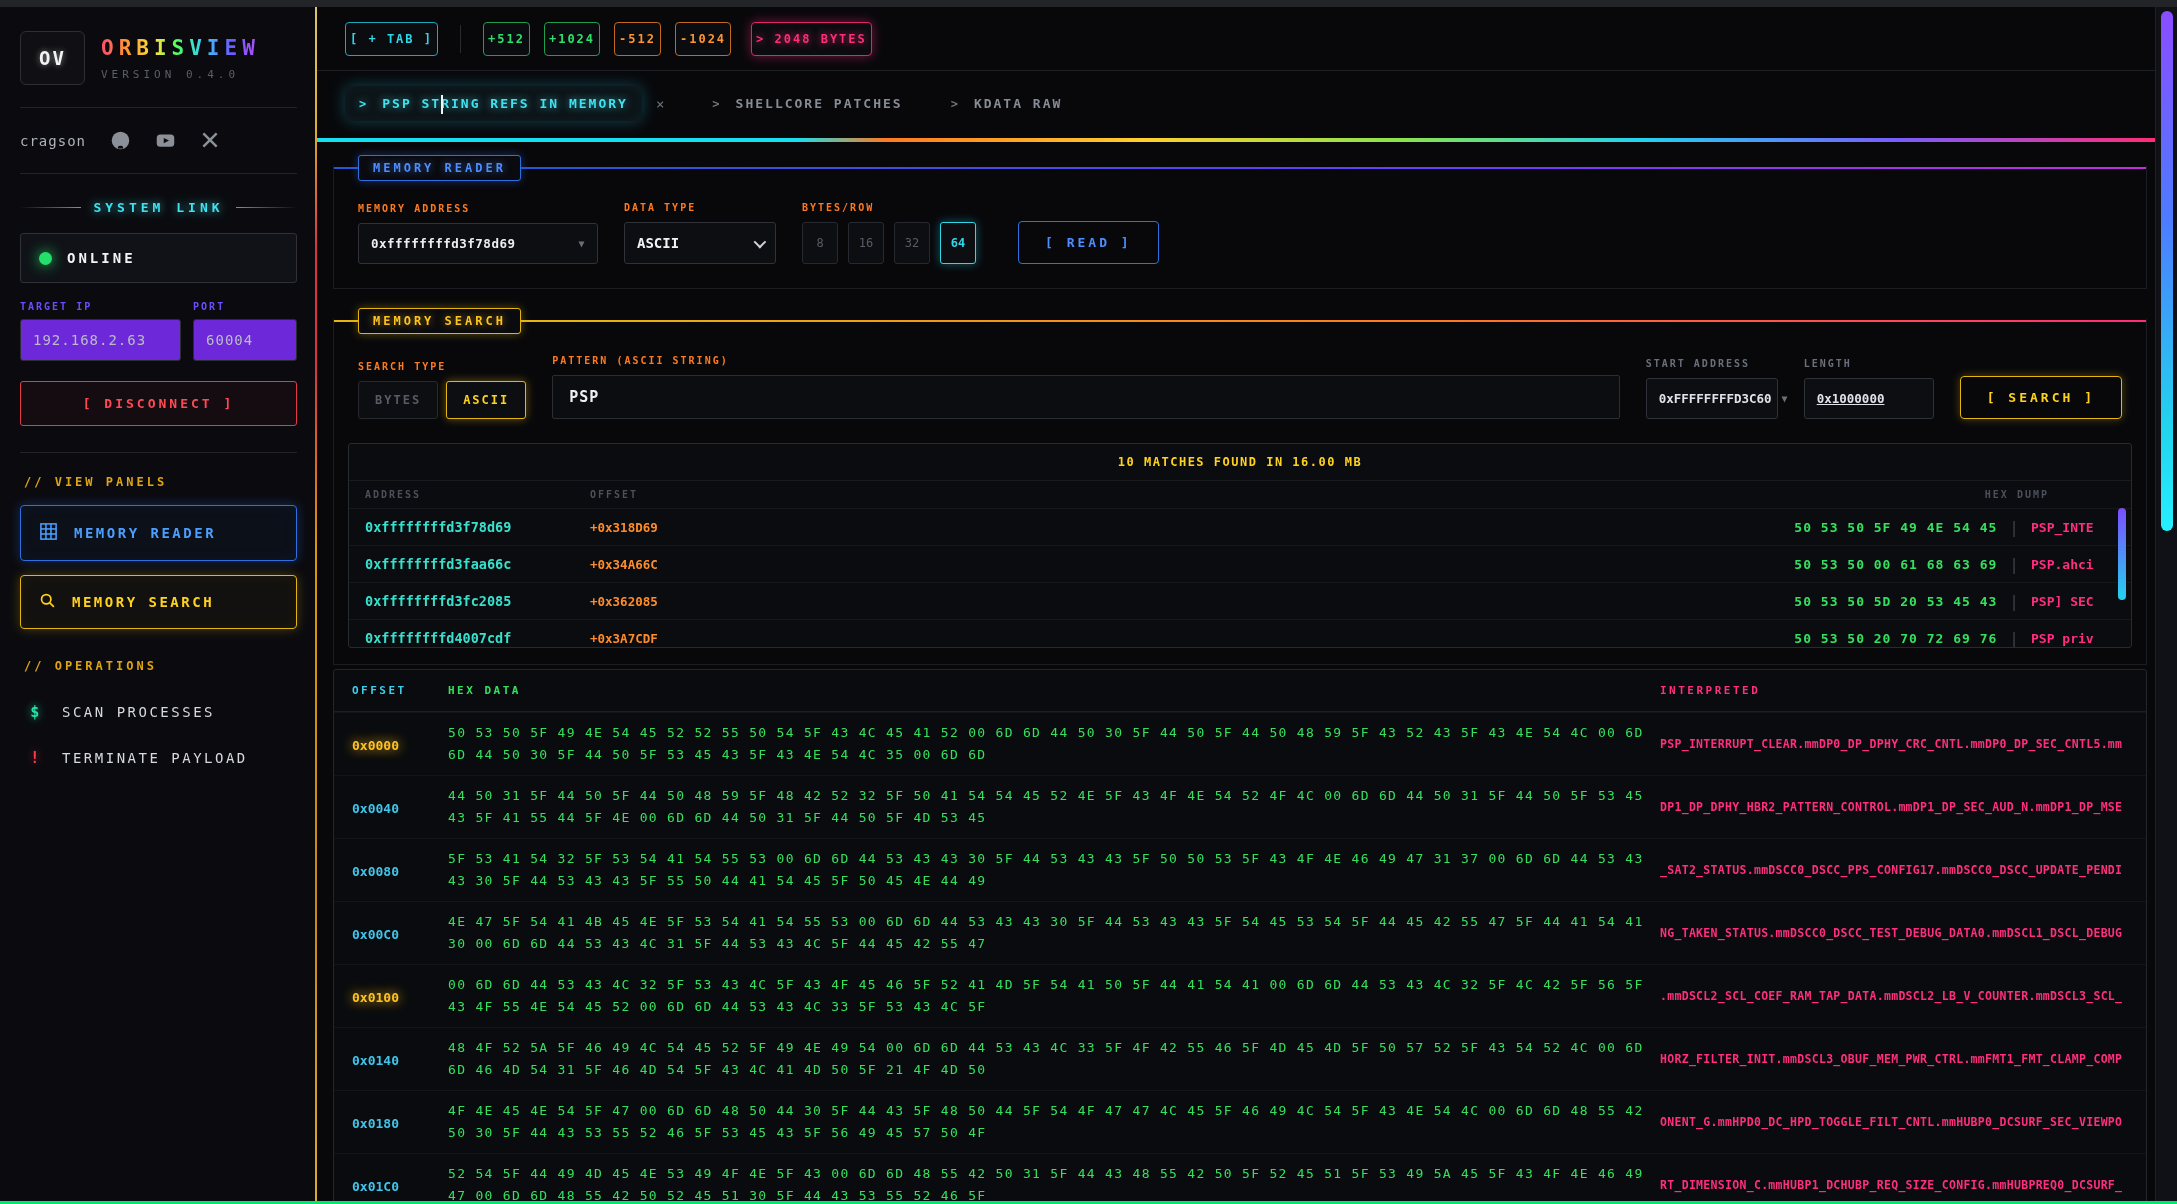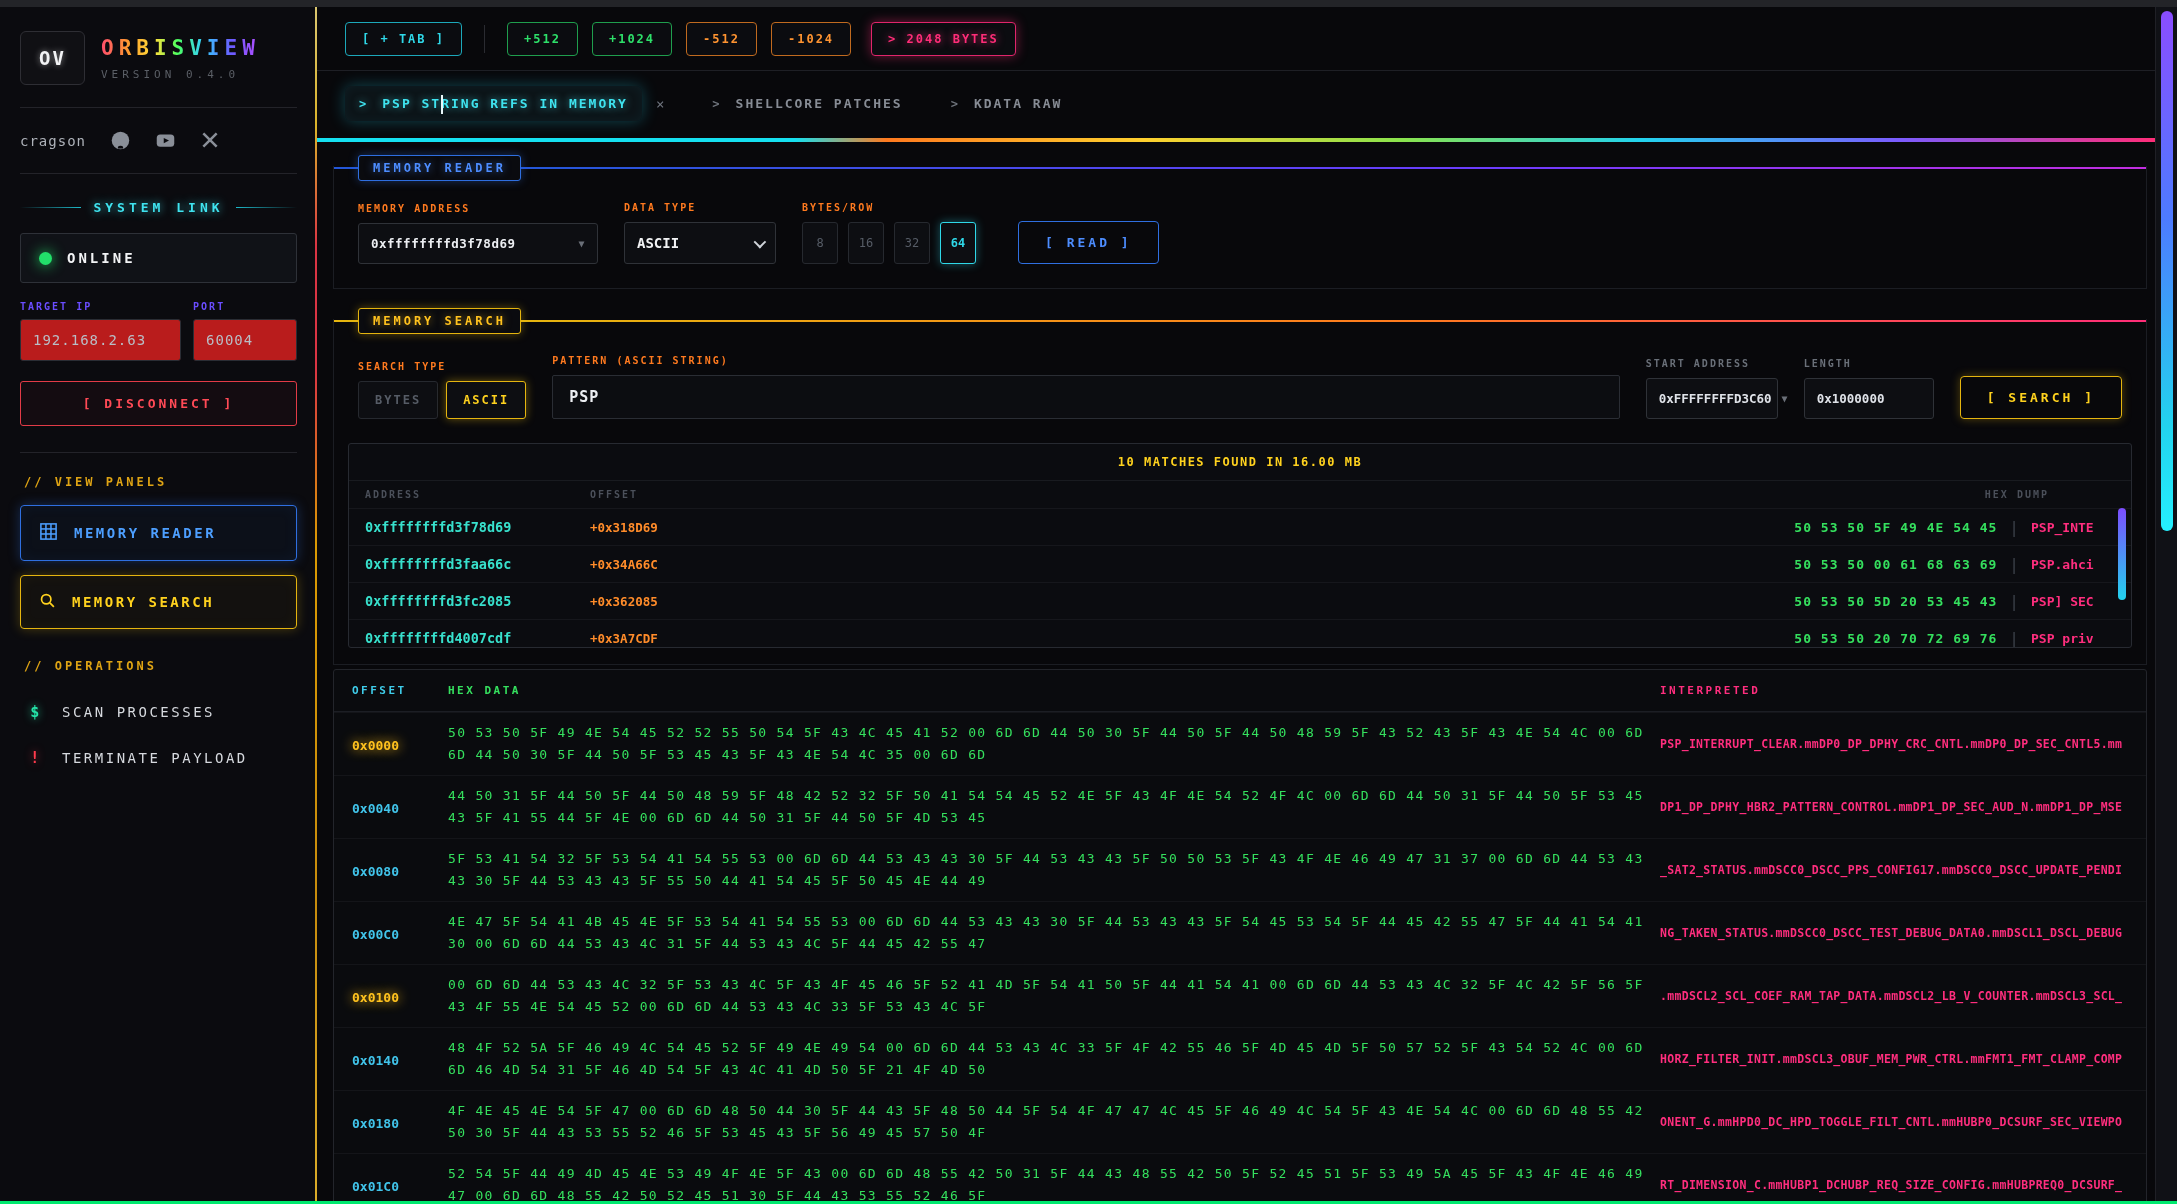--- a/index.html
+++ b/index.html
@@ -31,42 +31,42 @@
   .section-head .txt { color:#3fe3ef; font-size:13px; font-weight:bold; letter-spacing:4px;
     text-shadow:0 0 10px rgba(63,227,239,.8); }
   .online-box { margin-top:18px; border:1px solid #2e3138; background:#101217; border-radius:3px;
     padding:16px 18px; display:flex; align-items:center; gap:15px; }
   .dot { width:13px; height:13px; border-radius:50%; background:#22e06a; box-shadow:0 0 14px #22e06a; }
   .online-label { color:#f2f3f5; font-size:14px; font-weight:bold; letter-spacing:3px; }
   .ip-port-row { display:flex; gap:12px; margin-top:18px; }
   .fld { display:flex; flex-direction:column; }
   .fld.ip { flex:1.55; } .fld.port { flex:1; }
   .fld label { color:#6a4dff; font-size:10px; font-weight:bold; letter-spacing:2px; margin-bottom:7px; }
-  .fld .inp { border:1px solid #2a2d34; background:#b91c1c; border-radius:3px; padding:12px 12px;
+  .fld .inp { border:1px solid #2a2d34; background:#6d28d9; border-radius:3px; padding:12px 12px;
     color:#b9bec6; font-size:14px; letter-spacing:1px; }
   .disconnect { margin-top:20px; width:100%; padding:14px; font-size:13px; font-weight:bold; letter-spacing:3px;
     color:#ff4a56; border:1.5px solid #e23b47; background:rgba(255,59,77,.04); border-radius:3px; cursor:pointer;
     font-family:inherit; }
   .sub-head { color:#dfa414; font-size:12px; font-weight:bold; letter-spacing:3px; margin:22px 0 16px 4px; }
   .panel-item { margin-bottom:14px; border-radius:4px; padding:16px 18px; display:flex; gap:16px;
     align-items:center; font-size:14px; font-weight:bold; letter-spacing:2.5px; cursor:pointer; }
   .panel-item.reader { border:1.5px solid #2f6fe0; color:#4d9fff; background:rgba(47,111,224,.05);
     box-shadow:0 0 12px rgba(47,111,224,.35), inset 0 0 14px rgba(47,111,224,.07); }
   .panel-item.search { border:1.5px solid #e5b50f; color:#ffd21e; background:rgba(229,181,15,.04);
     box-shadow:0 0 12px rgba(229,181,15,.3), inset 0 0 14px rgba(229,181,15,.06); }
   .op-item { display:flex; gap:18px; align-items:center; padding:14px 8px; color:#d6d9de;
     font-size:14px; letter-spacing:2.5px; cursor:pointer; }
   .op-icon { width:16px; text-align:center; font-weight:bold; font-size:15px; }
   .op-icon.dollar { color:#25e3a8; text-shadow:0 0 8px rgba(37,227,168,.7); }
   .op-icon.bang { color:#ff3b4d; text-shadow:0 0 8px rgba(255,59,77,.7); }
 
   
   .main { flex:1; display:flex; flex-direction:column; padding-right:22px; min-width:0; }
   .toolbar { display:flex; align-items:center; gap:14px; padding:15px 0 14px 28px; border-bottom:1px solid #1e1f25; }
-  .tbtn { padding:9px 16px; background:#0b0c10; border:1.5px solid; border-radius:4px;
+  .tbtn { padding:9px 4px; background:#0b0c10; border:1.5px solid; border-radius:4px;
     font-size:12px; font-weight:bold; letter-spacing:2px; cursor:pointer; font-family:inherit; }
   .tbtn.cyan { color:#2fd8e8; border-color:#1ca8ba; }
   .tbtn.green { color:#2ee06a; border-color:#1f9e4d; }
   .tbtn.orange { color:#ff9431; border-color:#c06a1f; }
   .tbtn.pink { color:#ff2d78; border-color:#e0256b; box-shadow:0 0 12px rgba(255,45,120,.45);
     text-shadow:0 0 8px rgba(255,45,120,.8); }
   .tb-div { width:1px; height:28px; background:#2a2b31; margin:0 8px; }
   .tabbar { display:flex; align-items:center; gap:48px; padding:15px 0 12px 28px; }
   .tabwrap { display:flex; align-items:center; }
   .tab { display:flex; gap:14px; align-items:center; color:#878c95; font-size:13px; font-weight:bold;
@@ -116,21 +116,21 @@
   .read-btn { margin-left:16px; padding:13px 26px; color:#4d8dff; border:1.5px solid #2f6fe0; border-radius:4px;
     font-size:13px; font-weight:bold; letter-spacing:3px; background:transparent; cursor:pointer; font-family:inherit; }
   .stype-btns { display:flex; gap:8px; }
   .sbtn { padding:11px 16px; font-size:12px; font-weight:bold; letter-spacing:2px; color:#565c66;
     border:1px solid #26292f; background:#0d0e12; border-radius:3px; cursor:pointer; font-family:inherit; }
   .sbtn.active { color:#ffd21e; border:1.5px solid #e5b50f; box-shadow:0 0 10px rgba(229,181,15,.45); }
   .pattern-group { flex:1; }
   .pattern-input { height:44px; border:1px solid #2a2d34; background:#0c0d11; border-radius:2px;
     display:flex; align-items:center; padding:0 16px; color:#eceef2; font-size:15px; font-weight:bold; letter-spacing:1px; }
   .start-box { width:132px; color:#dfe2e8; font-size:12.5px; font-weight:bold; }
-  .len-box { width:130px; color:#dfe2e8; font-size:12.5px; font-weight:bold; }
+  .len-box { width:130px; color:#dfe2e8; font-size:12.5px; font-weight:bold;text-decoration:underline; }
   .search-btn { padding:13px 26px; color:#ffd21e; border:1.5px solid #e5b50f; border-radius:4px;
     font-size:13px; font-weight:bold; letter-spacing:3px; background:transparent; cursor:pointer;
     box-shadow:0 0 10px rgba(229,181,15,.35); font-family:inherit; }
 
   
   .matches { margin:18px 14px 16px 14px; border:1px solid #272a31; border-radius:3px; position:relative;
     height:205px; overflow:hidden; background:#0b0c10; }
   .m-summary { padding:11px; text-align:center; color:#ffd21e; font-size:12px; font-weight:bold;
     letter-spacing:1.5px; border-bottom:1px solid #191b20; }
   .m-colhead { display:flex; padding:8px 16px; color:#4b505a; font-size:10px; font-weight:bold; letter-spacing:2px; }

